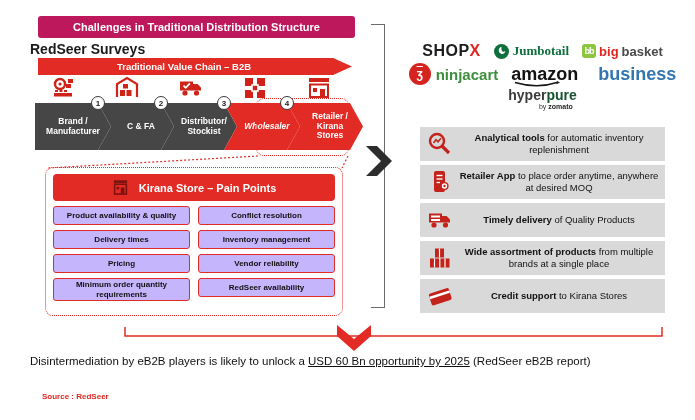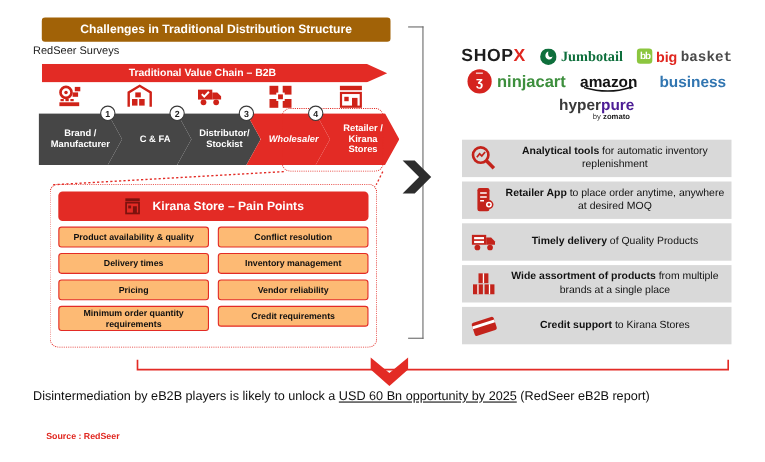--- a/index.html
+++ b/index.html
@@ -1,25 +1,25 @@
 <!DOCTYPE html>
 <html><head>
 <meta charset="utf-8">
 <style>
   html,body{margin:0;padding:0;background:#fff;}
   .stage{position:relative;width:695px;height:420px;background:#ffffff;overflow:hidden;
          font-family:"Liberation Sans",sans-serif;color:#111;}
   .abs{position:absolute;}
 
   
-  .banner{background:#a16207;color:#fff;font-weight:bold;font-size:11px;border-radius:3px;
+  .banner{background:#be185d;color:#fff;font-weight:bold;font-size:11px;border-radius:3px;
           display:flex;align-items:center;justify-content:center;}
   .left-banner{left:38px;top:16px;width:317px;height:22px;}
   .right-banner{left:420px;top:16px;width:245px;height:22px;}
-  .survey-note{left:30px;top:41px;font-size:10px;font-weight:normal;color:#1a1a1a;}
+  .survey-note{left:30px;top:41px;font-size:14px;font-weight:bold;color:#1a1a1a;}
 
   
   .vc-arrow{left:38px;top:58px;width:314px;height:17px;background:#e32b25;color:#fff;
             font-weight:bold;font-size:9.5px;display:flex;align-items:center;justify-content:center;
             padding-right:22px;box-sizing:border-box;
             clip-path:polygon(0 0,94% 0,100% 50%,94% 100%,0 100%);}
 
   
   .chain-icon{top:75px;width:26px;height:26px;}
 
@@ -36,51 +36,51 @@
          box-sizing:border-box;z-index:4;}
 
   .dotted-chain-box{left:256px;top:98px;width:93px;height:58px;border:1.5px dotted #e32b25;border-radius:8px;box-sizing:border-box;}
 
   
   .pain-outer{left:45px;top:167px;width:298px;height:149px;border:1.5px dotted #e32b25;border-radius:8px;box-sizing:border-box;}
   .pain-header{left:53px;top:174px;width:282px;height:27px;background:#e32b25;border-radius:4px;
                display:flex;align-items:center;justify-content:center;gap:10px;color:#fff;font-weight:bold;font-size:11px;}
   .pain-grid{left:53px;top:206px;width:282px;display:flex;gap:8px;}
   .pain-col{display:flex;flex-direction:column;gap:5px;flex:1;}
-  .pain-cell{background:#fdba74;border:1.2px solid #e32b25;border-radius:3px;min-height:19px;
+  .pain-cell{background:#c4b5fd;border:1.2px solid #e32b25;border-radius:3px;min-height:19px;
              display:flex;align-items:center;justify-content:center;text-align:center;
              font-size:8px;font-weight:bold;color:#111;padding:1px 4px;box-sizing:border-box;line-height:1.2;}
 
   
   .mid-bracket{left:371px;top:24px;width:14px;height:284px;border-top:1.5px solid #6b6b6b;
                border-right:1.5px solid #6b6b6b;border-bottom:1.5px solid #6b6b6b;box-sizing:border-box;}
 
   
   .logos{left:420px;top:42px;width:245px;display:flex;flex-direction:column;align-items:center;gap:3px;}
   .logo-row{display:flex;align-items:center;justify-content:center;gap:13px;}
   .logo-shop{font-size:16px;font-weight:800;letter-spacing:0.5px;color:#1d1d1d;}
   .logo-shop .x{color:#e0261f;}
   .logo-jumbotail{display:flex;align-items:center;gap:4px;font-family:"Liberation Serif",serif;
                   font-weight:bold;font-size:13px;color:#0e6f3c;}
   .logo-bigbasket{display:flex;align-items:center;gap:3px;font-size:13px;font-weight:bold;}
   .bb-sq{width:14px;height:14px;background:#8cc63f;border-radius:3px;color:#fff;font-size:9px;font-weight:bold;
          display:flex;align-items:center;justify-content:center;letter-spacing:-1px;}
   .logo-bigbasket .big{color:#e0261f;}
-  .logo-bigbasket .basket{color:#4a4a4a;font-weight:bold;font-family:Liberation Mono, monospace;}
+  .logo-bigbasket .basket{color:#4a4a4a;font-weight:bold;}
   .logo-ninjacart{display:flex;align-items:center;gap:5px;font-size:15px;font-weight:bold;color:#3d8f3d;}
   .nc-circle{width:22px;height:22px;border-radius:50%;background:#d5231f;color:#fff;font-size:12px;font-weight:bold;
              display:flex;align-items:center;justify-content:center;text-decoration:overline;}
-  .logo-amazon{display:flex;align-items:flex-end;gap:20px;font-size:14px;font-weight:bold;}
+  .logo-amazon{display:flex;align-items:flex-end;gap:20px;font-size:18px;font-weight:bold;}
   .amazon-word{position:relative;color:#131313;}
   .amazon-word svg{position:absolute;left:2px;bottom:-4px;}
   .logo-amazon .business{color:#3276b1;}
   .logo-hyperpure{display:flex;flex-direction:column;align-items:center;line-height:1;}
   .hp-main{font-size:14px;font-weight:bold;}
   .hp-main .hyper{color:#3a3a3a;}
-  .hp-main .pure{color:#4c1d95;}
+  .hp-main .pure{color:#14532d;}
   .hp-by{font-size:7px;color:#333;margin-top:1px;align-self:flex-end;margin-right:4px;}
   .hp-by b{font-weight:800;color:#1e1e1e;}
 
   
   .sol-box{left:420px;width:245px;height:34px;background:#d9d9d9;display:flex;align-items:center;box-sizing:border-box;padding:2px 6px 2px 6px;gap:6px;}
   .sol-icon{width:27px;height:27px;flex:0 0 27px;display:flex;align-items:center;justify-content:center;}
   .sol-text{flex:1;text-align:center;font-size:9.5px;line-height:1.25;color:#111;}
   .sol-text b{font-weight:bold;}
 
   
@@ -180,21 +180,21 @@
     <div class="pain-col">
       <div class="pain-cell">Product availability &amp; quality</div>
       <div class="pain-cell">Delivery times</div>
       <div class="pain-cell">Pricing</div>
       <div class="pain-cell">Minimum order quantity requirements</div>
     </div>
     <div class="pain-col">
       <div class="pain-cell">Conflict resolution</div>
       <div class="pain-cell">Inventory management</div>
       <div class="pain-cell">Vendor reliability</div>
-      <div class="pain-cell">Credit requirements</div>
+      <div class="pain-cell">RedSeer availability</div>
     </div>
   </div>
 
   <div class="abs mid-bracket"></div>
 
 
   <div class="abs logos">
     <div class="logo-row">
       <span class="logo-shop"><span>SHOP</span><span class="x">X</span></span>
       <span class="logo-jumbotail">

